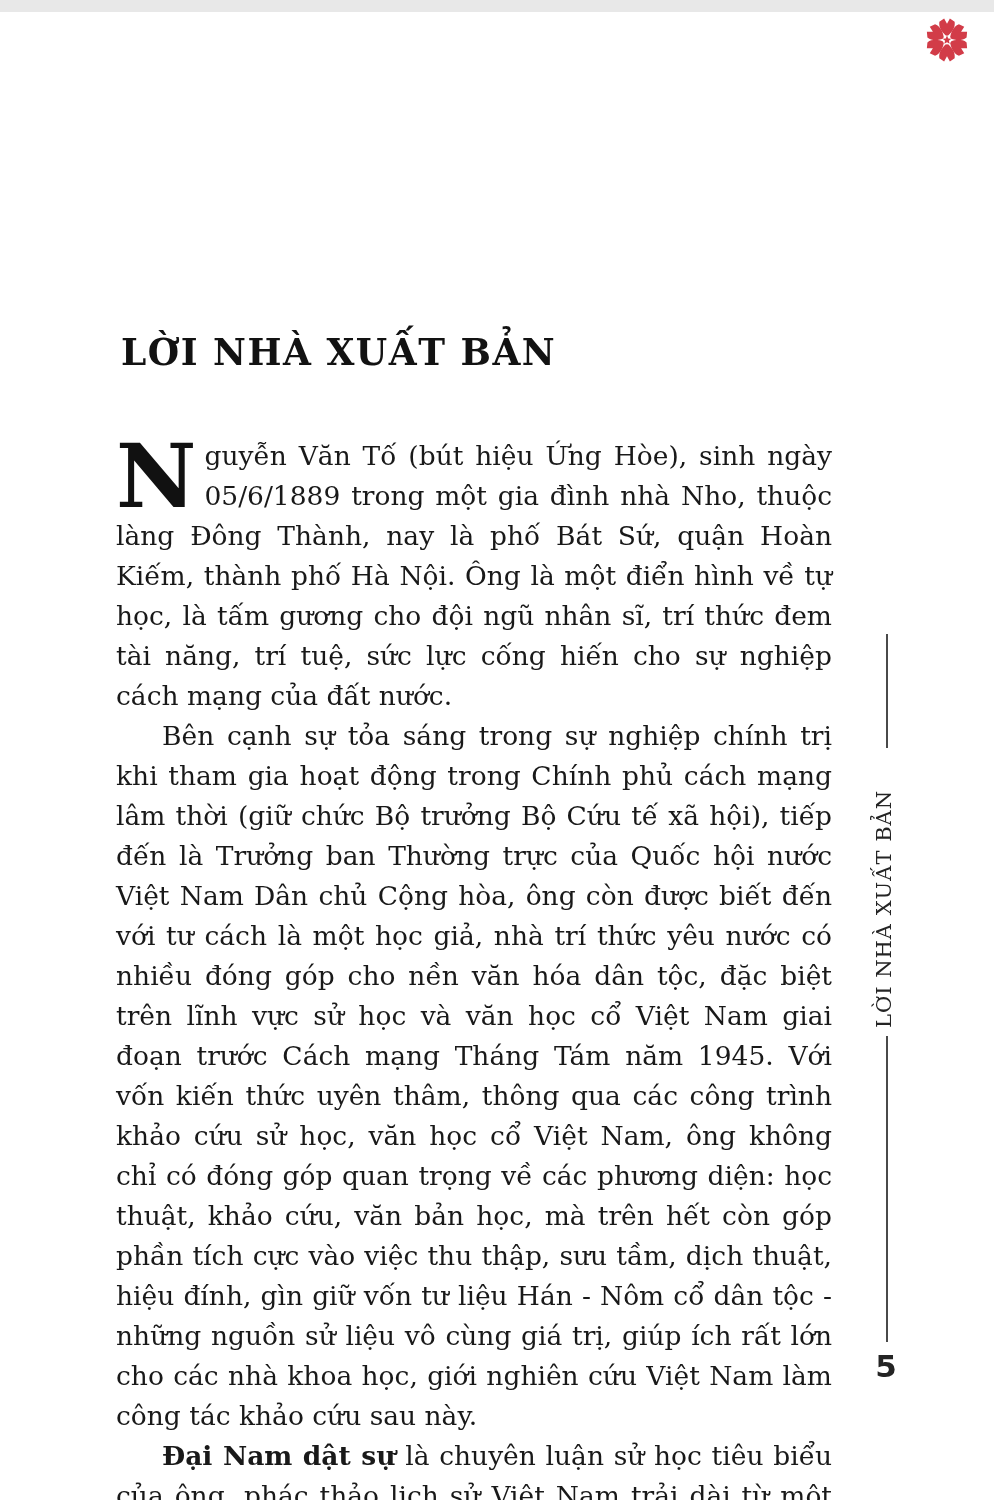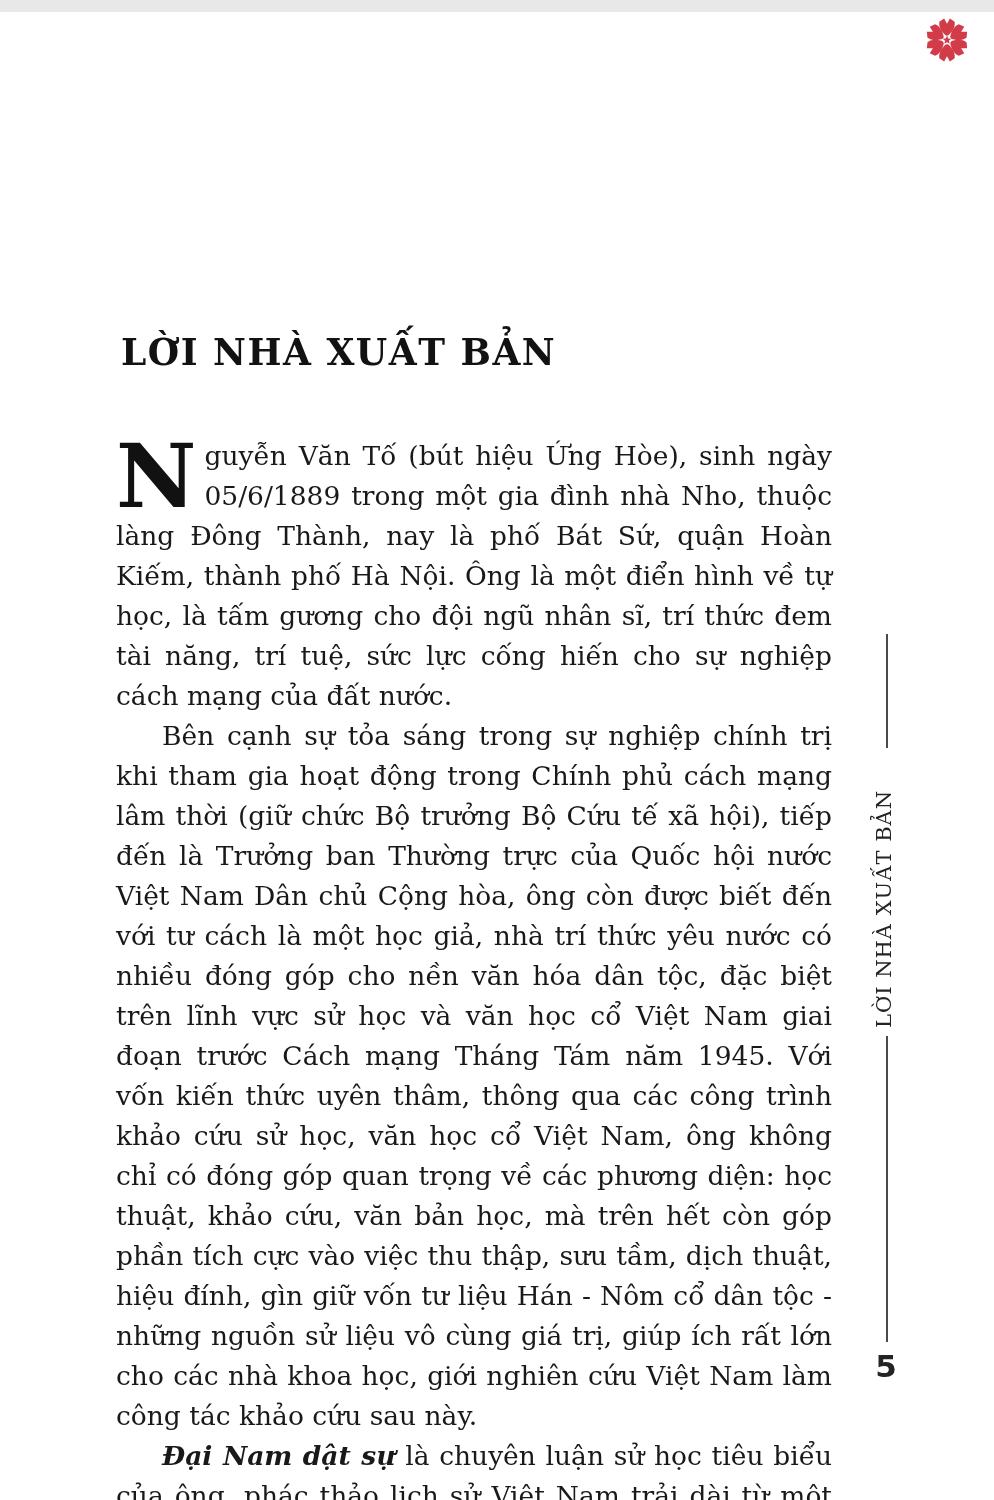--- a/index.html
+++ b/index.html
@@ -43,21 +43,20 @@
     float:left;
     font-size:88px;
     line-height:72px;
     height:74px;
     padding:4px 8px 0 0;
     font-weight:bold;
     color:#111;
   }
   .lead-italic{
     font-weight:bold;
-    font-style:italic;
   }
   .side-rule{
     position:absolute;
     left:886px;
     width:2px;
     background:#4a4a4a;
   }
   .rule-top{top:622px;height:114px;}
   .rule-bottom{top:1024px;height:306px;}
   .vertical-title{

